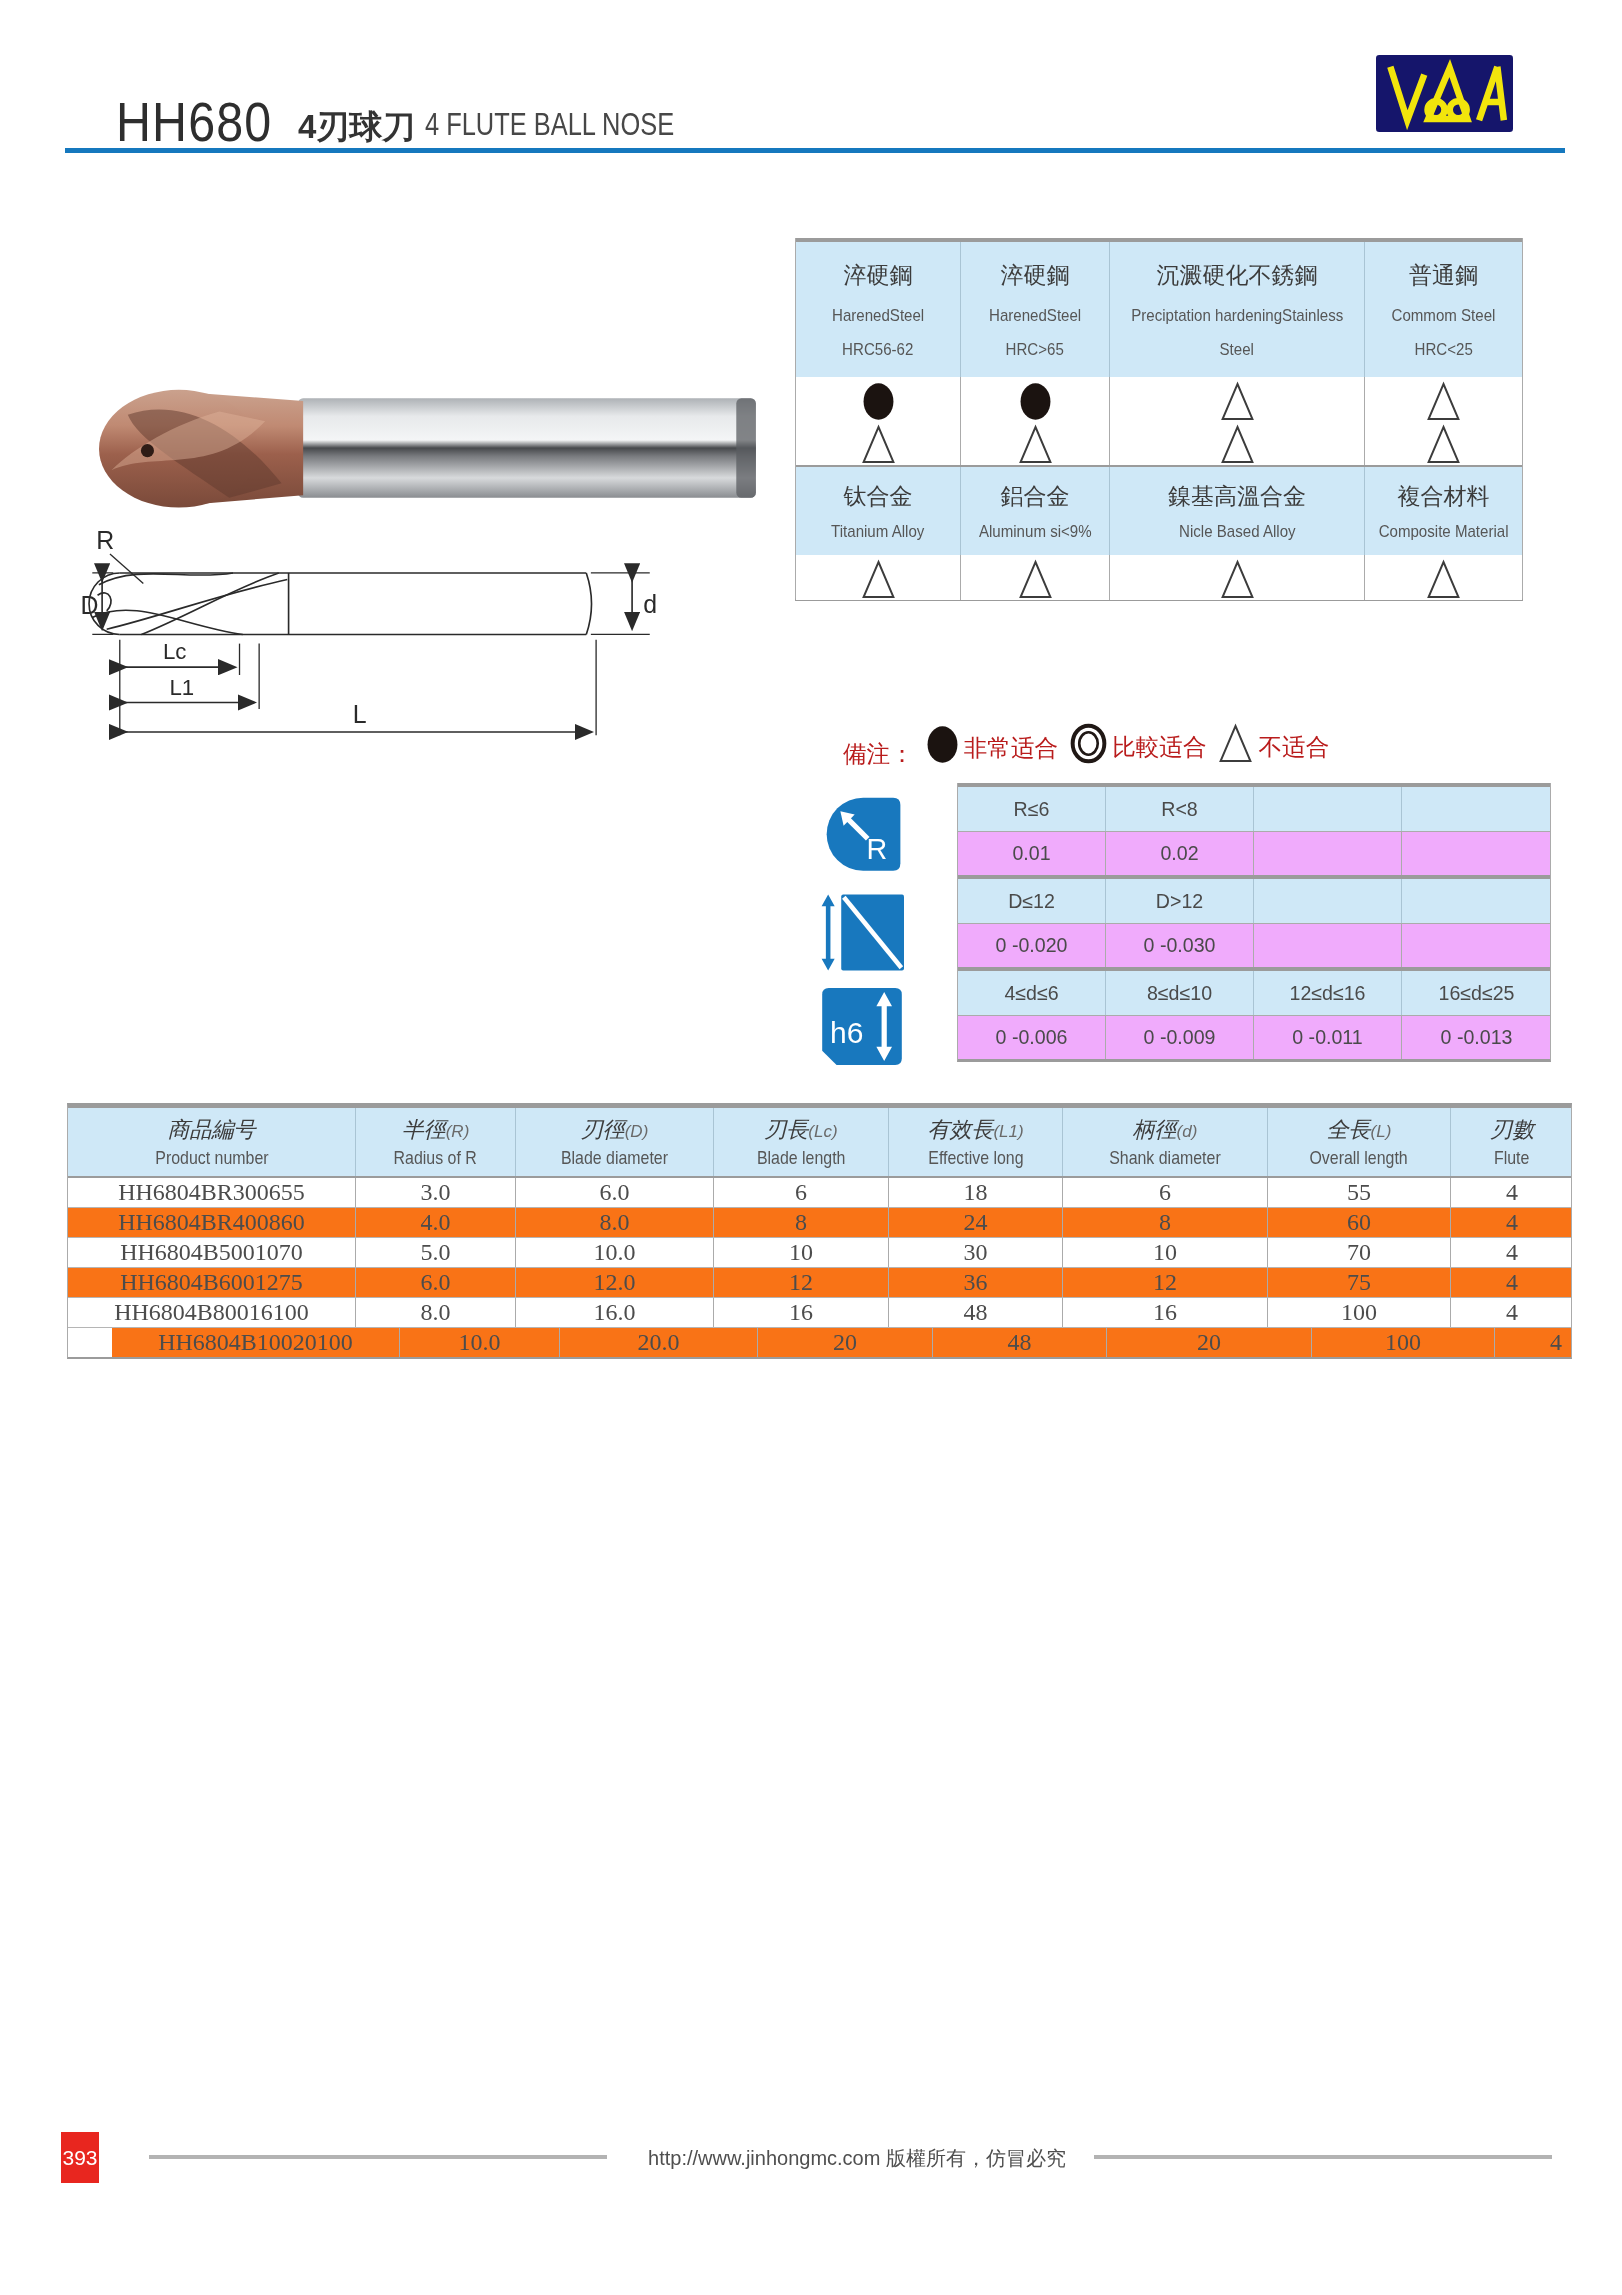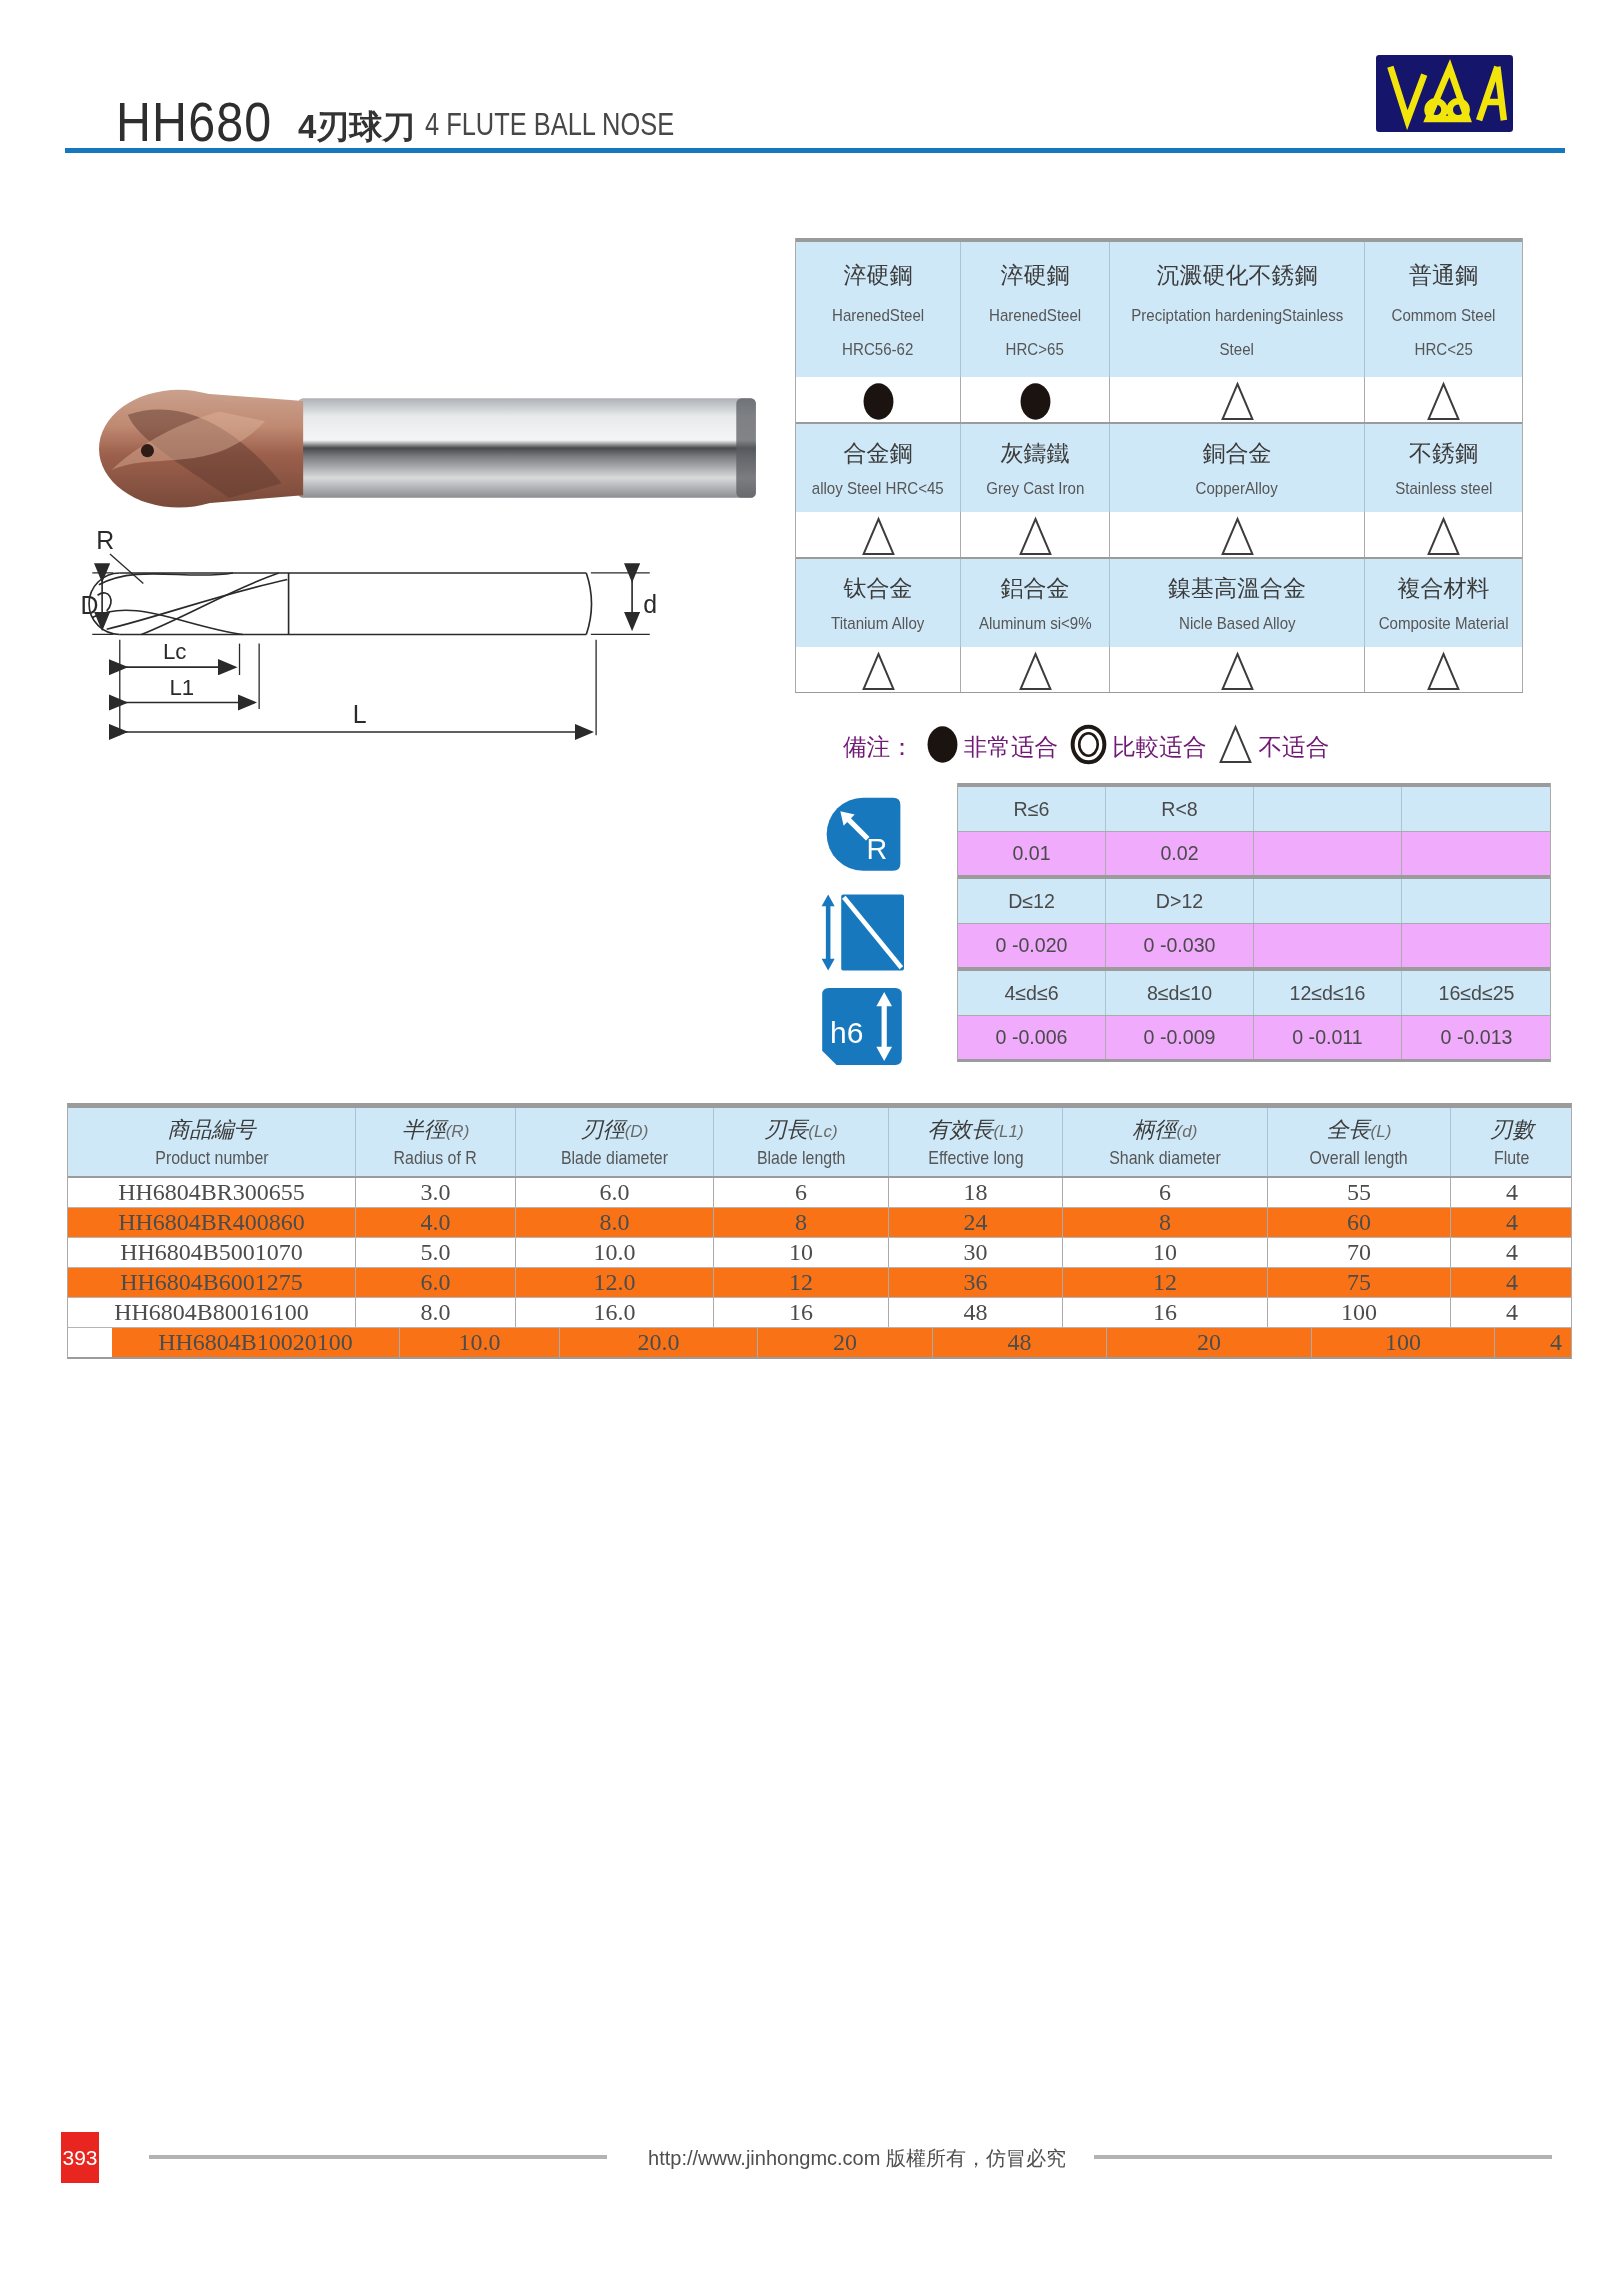--- a/index.html
+++ b/index.html
@@ -33,22 +33,22 @@
   .mat-head.tall{height:135px;}
   .mat-head.short{height:88px;}
   .mat-cn{font-size:23px;color:#3c3c3c;}
   .mat-en{font-size:16.4px;color:#565656;transform:scaleX(.92);white-space:nowrap;}
   .mat-sym{height:43px;}
   .sym-cell{border-right:1.3px solid #ababab;display:flex;align-items:center;justify-content:center;
             background:#fff;padding-top:3.9px;}
   .sym-cell:last-child{border-right:none;}
 
   
-  .legend{position:absolute;left:843px;top:724px;height:46px;display:flex;align-items:center;
-          gap:11.8px;font-size:23.6px;color:#701a75;}
+  .legend{position:absolute;left:843px;top:724px;height:46px;display:flex;align-items:flex-end;
+          gap:11.8px;font-size:23.6px;color:#b91c1c;}
   .legend .it{display:flex;align-items:center;gap:5.2px;}
 
   
   #tolerance-table{position:absolute;left:957px;top:783px;width:592px;
                    border-left:1.3px solid #ababab;border-right:1.3px solid #ababab;
                    border-bottom:3.3px solid #9b9b9b;}
   .tol-head{background:#cfe8f7;height:44px;}
   .tol-val{background:#f0abfc;height:43px;border-top:1.3px solid #ababab;}
   .tol-cell{display:flex;align-items:center;justify-content:center;font-size:19.6px;color:#4a4a4a;
             border-right:1.3px solid #ababab;}
@@ -218,38 +218,20 @@
           <svg width="35" height="41" viewBox="0 0 54 62">
             <polygon points="27,4 50,58 4,58" fill="none" stroke="#3c3c3c" stroke-width="3"></polygon>
           </svg>
         </div>
         <div class="sym-cell">
           <svg width="35" height="41" viewBox="0 0 54 62">
             <polygon points="27,4 50,58 4,58" fill="none" stroke="#3c3c3c" stroke-width="3"></polygon>
           </svg>
         </div>
       </div>
-      <div class="mat-row mat-head thick-top short">
-        <div class="mat-cell">
-          <div class="mat-cn">合金鋼</div>
-          <div class="mat-en">alloy Steel HRC&lt;45</div>
-        </div>
-        <div class="mat-cell">
-          <div class="mat-cn">灰鑄鐵</div>
-          <div class="mat-en">Grey Cast Iron</div>
-        </div>
-        <div class="mat-cell">
-          <div class="mat-cn">銅合金</div>
-          <div class="mat-en">CopperAlloy</div>
-        </div>
-        <div class="mat-cell">
-          <div class="mat-cn">不銹鋼</div>
-          <div class="mat-en">Stainless steel</div>
-        </div>
-      </div>
       <div class="mat-row mat-sym">
         <div class="sym-cell">
           <svg width="35" height="41" viewBox="0 0 54 62">
             <polygon points="27,4 50,58 4,58" fill="none" stroke="#3c3c3c" stroke-width="3"></polygon>
           </svg>
         </div>
         <div class="sym-cell">
           <svg width="35" height="41" viewBox="0 0 54 62">
             <polygon points="27,4 50,58 4,58" fill="none" stroke="#3c3c3c" stroke-width="3"></polygon>
           </svg>

